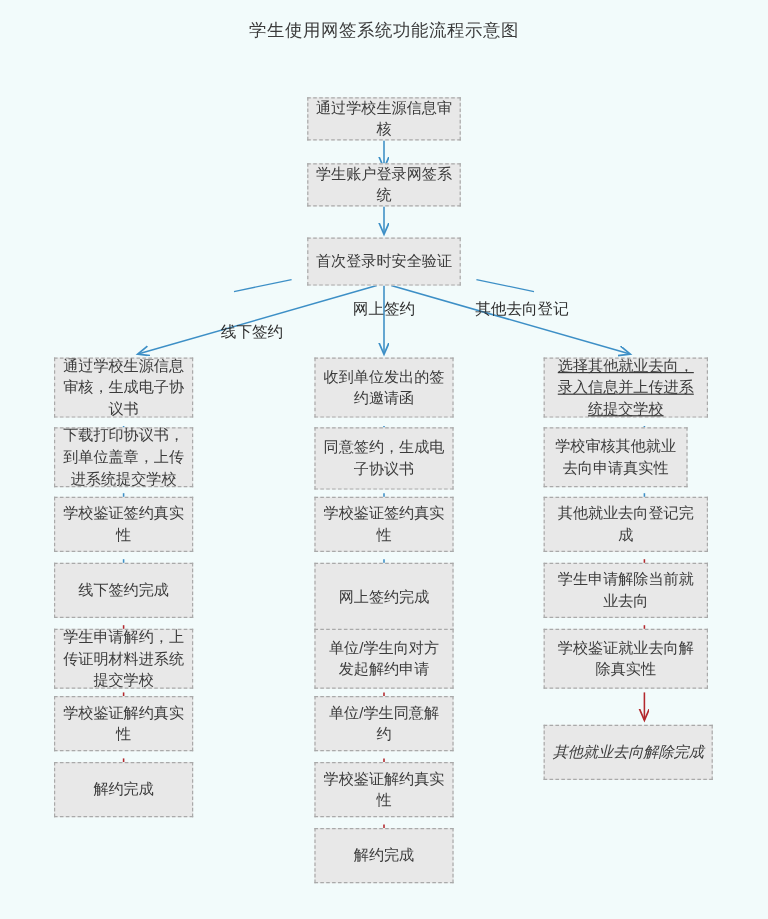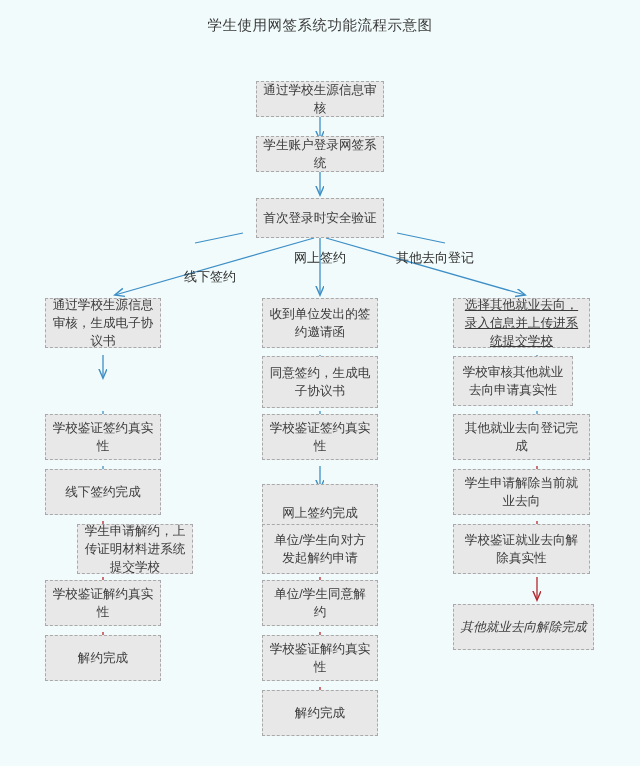--- a/index.html
+++ b/index.html
@@ -131,46 +131,49 @@
     <span class="node-text">首次登录时安全验证</span>
   </div>
 
   <div class="branch-label" style="left:150px; top:249px; width:120px;margin-top:19px;">线下签约</div>
   <div class="branch-label" style="left:260px; top:249px; width:120px;">网上签约</div>
   <div class="branch-label" style="left:370px; top:249px; width:130px;">其他去向登记</div>
 
   <div class="node" style="left:45px; top:298px; width:116px; height:50px;">
     <span class="node-text">通过学校生源信息审核，生成电子协议书</span>
   </div>
+  <div class="node" style="left:45px; top:356px; width:116px; height:50px;">
+    <span class="node-text">下载打印协议书，到单位盖章，上传进系统提交学校</span>
+  </div>
   <div class="node" style="left:45px; top:414px; width:116px; height:46px;">
     <span class="node-text">学校鉴证签约真实性</span>
   </div>
   <div class="node" style="left:45px; top:469px; width:116px; height:46px;">
     <span class="node-text">线下签约完成</span>
   </div>
-  <div class="node" style="left:45px; top:524px; width:116px; height:50px;margin-left:32px;">
+  <div class="node" style="left:45px; top:524px; width:116px; height:50px;">
     <span class="node-text">学生申请解约，上传证明材料进系统提交学校</span>
   </div>
   <div class="node" style="left:45px; top:580px; width:116px; height:46px;">
     <span class="node-text">学校鉴证解约真实性</span>
   </div>
   <div class="node" style="left:45px; top:635px; width:116px; height:46px;">
     <span class="node-text">解约完成</span>
   </div>
 
   <div class="node" style="left:262px; top:298px; width:116px; height:50px;">
     <span class="node-text">收到单位发出的签约邀请函</span>
   </div>
   <div class="node" style="left:262px; top:356px; width:116px; height:52px;">
     <span class="node-text">同意签约，生成电子协议书</span>
   </div>
   <div class="node" style="left:262px; top:414px; width:116px; height:46px;">
     <span class="node-text">学校鉴证签约真实性</span>
   </div>
-  <div class="node" style="left:262px; top:484px; width:116px; height:58px;">
+  <div class="node" style="left:262px; top:469px; width:116px; height:58px;">
     <span class="node-text">网上签约完成</span>
   </div>
   <div class="node" style="left:262px; top:524px; width:116px; height:50px;">
     <span class="node-text">单位/学生向对方发起解约申请</span>
   </div>
   <div class="node" style="left:262px; top:580px; width:116px; height:46px;">
     <span class="node-text">单位/学生同意解约</span>
   </div>
   <div class="node" style="left:262px; top:635px; width:116px; height:46px;">
     <span class="node-text">学校鉴证解约真实性</span>

